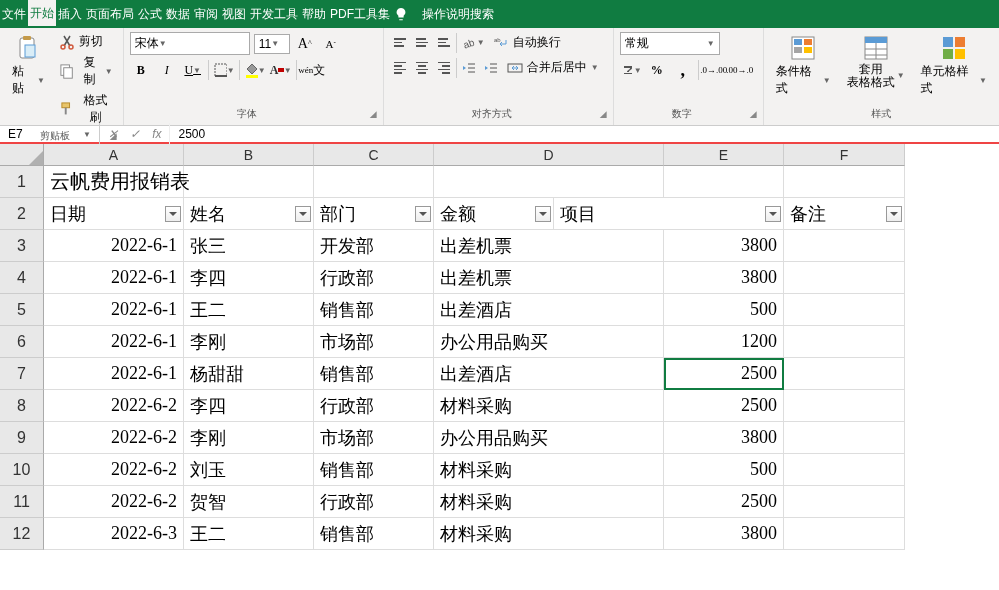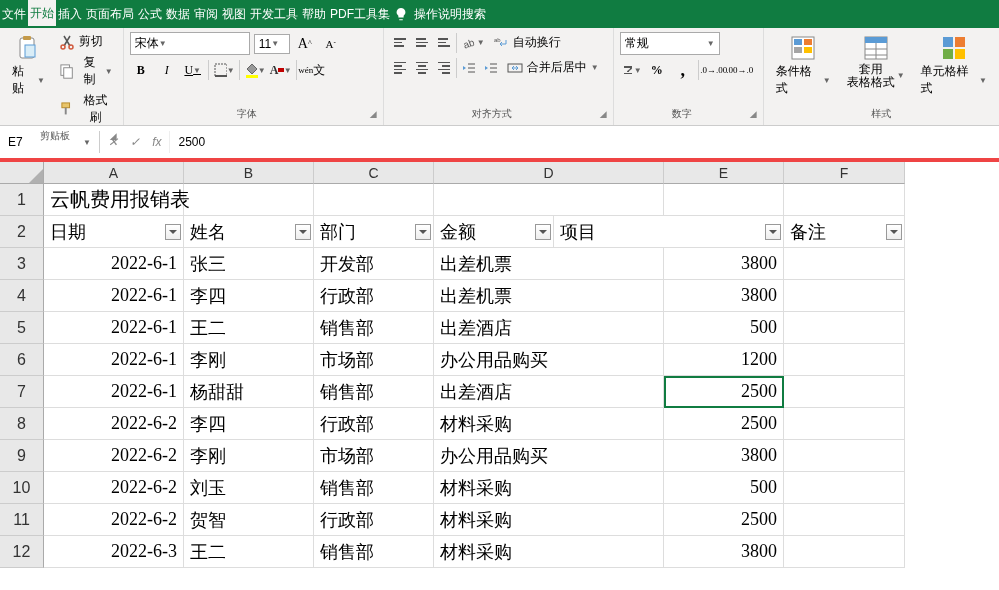--- a/index.html
+++ b/index.html
@@ -2,21 +2,21 @@
 <html><head>
   <meta charset="utf-8">
   <style>
     * { margin: 0; padding: 0; box-sizing: border-box; }
     body { font-family: "Microsoft YaHei", SimSun, sans-serif; font-size: 12px; background: #fff; overflow: hidden; width: 999px; height: 590px; }
     
     
     .menubar { display: flex; background: #107c41; color: #fff; height: 28px; align-items: stretch; }
     .menuitem { padding: 6px 2px; cursor: pointer; display: flex; align-items: center; }
     .menuitem.active { background: #f3f2f1; color: #107c41; border-bottom: 2px solid #107c41; }
-    .menuitem.search-label { display: flex; align-items: center; gap: 6px; font-family: Liberation Mono, monospace; }
+    .menuitem.search-label { display: flex; align-items: center; gap: 14px; font-family: Liberation Mono, monospace; }
     .bulb-icon { display: inline-block; width: 14px; height: 14px; }
     
     
     .ribbon { display: flex; background: #f3f2f1; border-bottom: 1px solid #ccc; height: 98px; }
     .group { display: flex; flex-direction: column; justify-content: space-between; padding: 4px 6px 2px; border-right: 1px solid #ddd; }
     .group-top { display: flex; align-items: flex-start; gap: 4px; }
     .group-bottom { display: flex; align-items: center; }
     .group-label { font-size: 10px; color: #555; text-align: center; padding: 2px 0; }
     .group-dialog { font-size: 9px; color: #888; margin-left: 6px; cursor: pointer; }
     
@@ -44,21 +44,21 @@
     .align-btn { width: 20px; height: 18px; display: flex; align-items: center; justify-content: center; cursor: pointer; }
     .align-bars { display: flex; flex-direction: column; gap: 2px; }
     .bar { height: 1.5px; background: #555; }
     
     .wrap-btn { display: flex; align-items: center; gap: 4px; padding: 2px 4px; cursor: pointer; font-size: 12px; }
     
     .number-combo { border: 1px solid #aaa; background: #fff; padding: 2px 4px; width: 100px; display: flex; justify-content: space-between; align-items: center; cursor: pointer; }
     .number-row { display: flex; gap: 4px; margin-top: 4px; align-items: center; }
     
     
-    .formula-bar { display: flex; align-items: center; border-bottom: 4px solid #ef4444; height: 36px; background: #fff; }
+    .formula-bar { display: flex; align-items: center; border-bottom: 2px solid #ef4444; height: 18px; background: #fff; }
     .name-box { width: 100px; border-right: 1px solid #ccc; padding: 4px 8px; display: flex; justify-content: space-between; align-items: center; }
     .fb-btns { display: flex; align-items: center; padding: 0 8px; gap: 12px; color: #888; }
     .fb-btn { cursor: pointer; font-style: italic; }
     .formula-input { flex: 1; padding: 4px 8px; border-left: 1px solid #eee; }
     
     
     .grid-wrap { position: relative; }
     .corner { position: absolute; top: 0; left: 0; width: 44px; height: 22px; background: #e8e8e8; border-right: 1px solid #aaa; border-bottom: 1px solid #aaa; display: flex; align-items: flex-end; justify-content: flex-end; }
     .corner svg { width: 14px; height: 14px; }
     .col-headers { display: flex; margin-left: 44px; height: 22px; }

